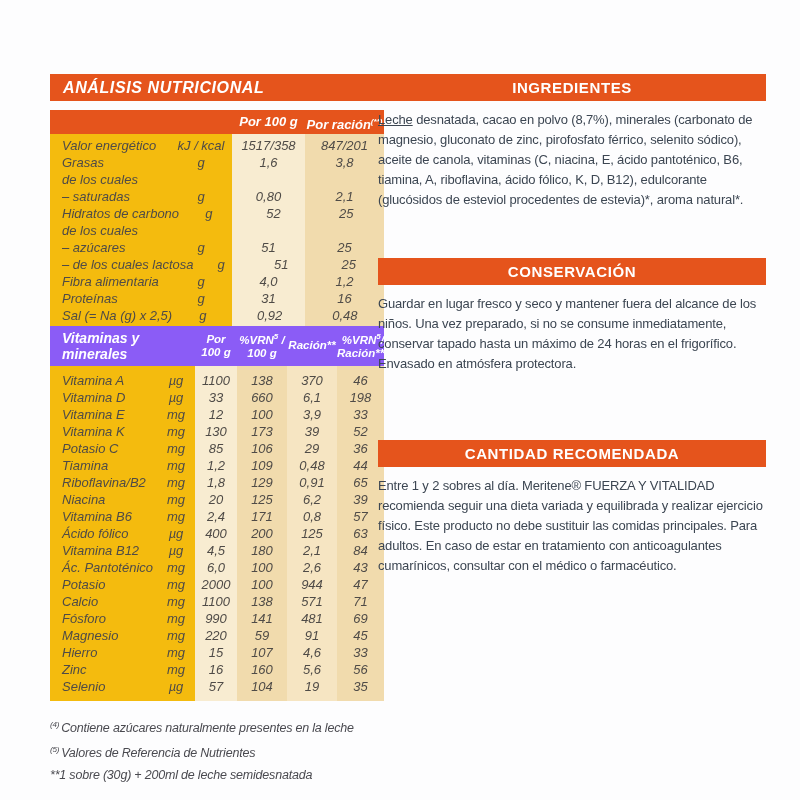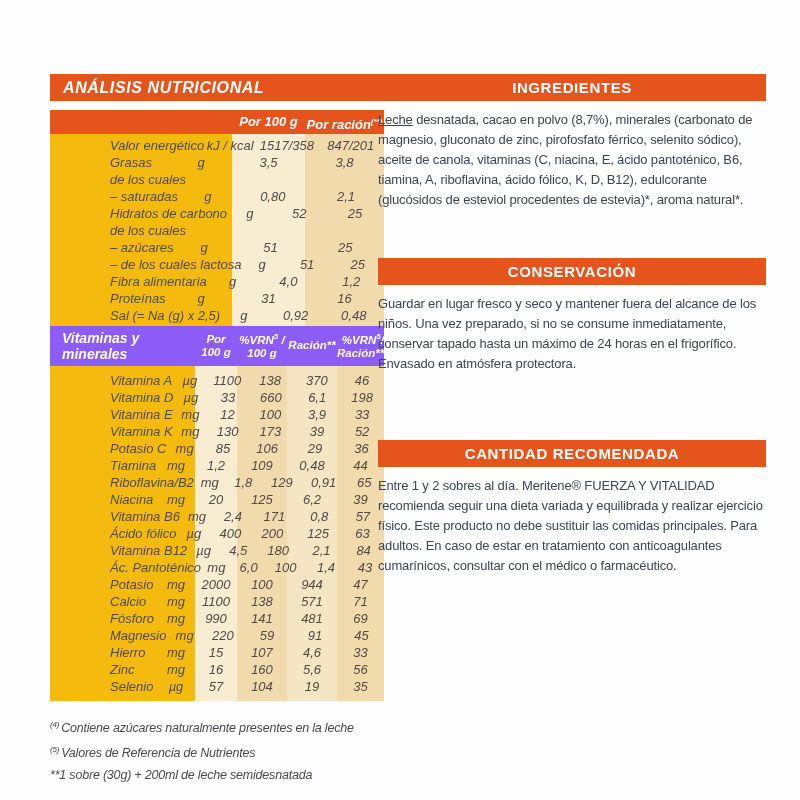--- a/index.html
+++ b/index.html
@@ -17,21 +17,21 @@
   .banner.center{text-align:center;font-size:15px;}
 
   .ntable{margin-top:9px;font-size:13px;color:#4f4b47;}
   .thead1{position:relative;background:#e5541c;height:24px;color:#fff;font-weight:bold;font-size:13px;}
   .thead1 .hc1{position:absolute;left:182px;width:73px;text-align:center;line-height:24px;}
   .thead1 .hc2{position:absolute;left:255px;width:79px;text-align:center;line-height:24px;}
   .sup{font-size:8px;vertical-align:super;letter-spacing:0;}
 
   .tbody{position:relative;background:#f4bb0e;}
   .band{position:absolute;top:0;bottom:0;}
-  .row{position:relative;display:flex;height:17px;line-height:17px;white-space:nowrap;padding-left:48px;}
+  .row{position:relative;display:flex;height:17px;line-height:17px;white-space:nowrap;}
   .row .lbl{flex:1;padding-left:12px;overflow:visible;}
   .tb1 .unit{width:62px;text-align:center;}
   .tb1 .v1{width:73px;text-align:center;}
   .tb1 .v2{width:79px;text-align:center;}
   .tb1{padding-top:3px;padding-bottom:2px;}
 
   .thead2{display:flex;background:#8b5cf6;height:40px;color:#fff;font-weight:bold;align-items:center;}
   .thead2 .vt{flex:1;padding-left:12px;font-size:14px;line-height:1.15;white-space:pre-line;}
   .thead2 .hc{font-size:11.5px;text-align:center;line-height:1.15;white-space:pre-line;}
   .thead2 .c1{width:42px;}
@@ -78,21 +78,21 @@
           <div class="row">
             <span class="lbl">Valor energético</span>
             <span class="unit">kJ / kcal</span>
             <span class="v1">1517/358</span>
             <span class="v2">847/201</span>
           </div>
 
           <div class="row">
             <span class="lbl">Grasas</span>
             <span class="unit">g</span>
-            <span class="v1">3,5</span>
+            <span class="v1">1,6</span>
             <span class="v2">3,8</span>
           </div>
 
           <div class="row">
             <span class="lbl">de los cuales</span>
             <span class="unit"></span>
             <span class="v1"></span>
             <span class="v2"></span>
           </div>
 
@@ -269,21 +269,21 @@
             <span class="v2">180</span>
             <span class="v3">2,1</span>
             <span class="v4">84</span>
           </div>
 
           <div class="row">
             <span class="lbl">Ác. Pantoténico</span>
             <span class="unit">mg</span>
             <span class="v1">6,0</span>
             <span class="v2">100</span>
-            <span class="v3">1,4</span>
+            <span class="v3">2,6</span>
             <span class="v4">43</span>
           </div>
 
           <div class="row">
             <span class="lbl">Potasio</span>
             <span class="unit">mg</span>
             <span class="v1">2000</span>
             <span class="v2">100</span>
             <span class="v3">944</span>
             <span class="v4">47</span>

